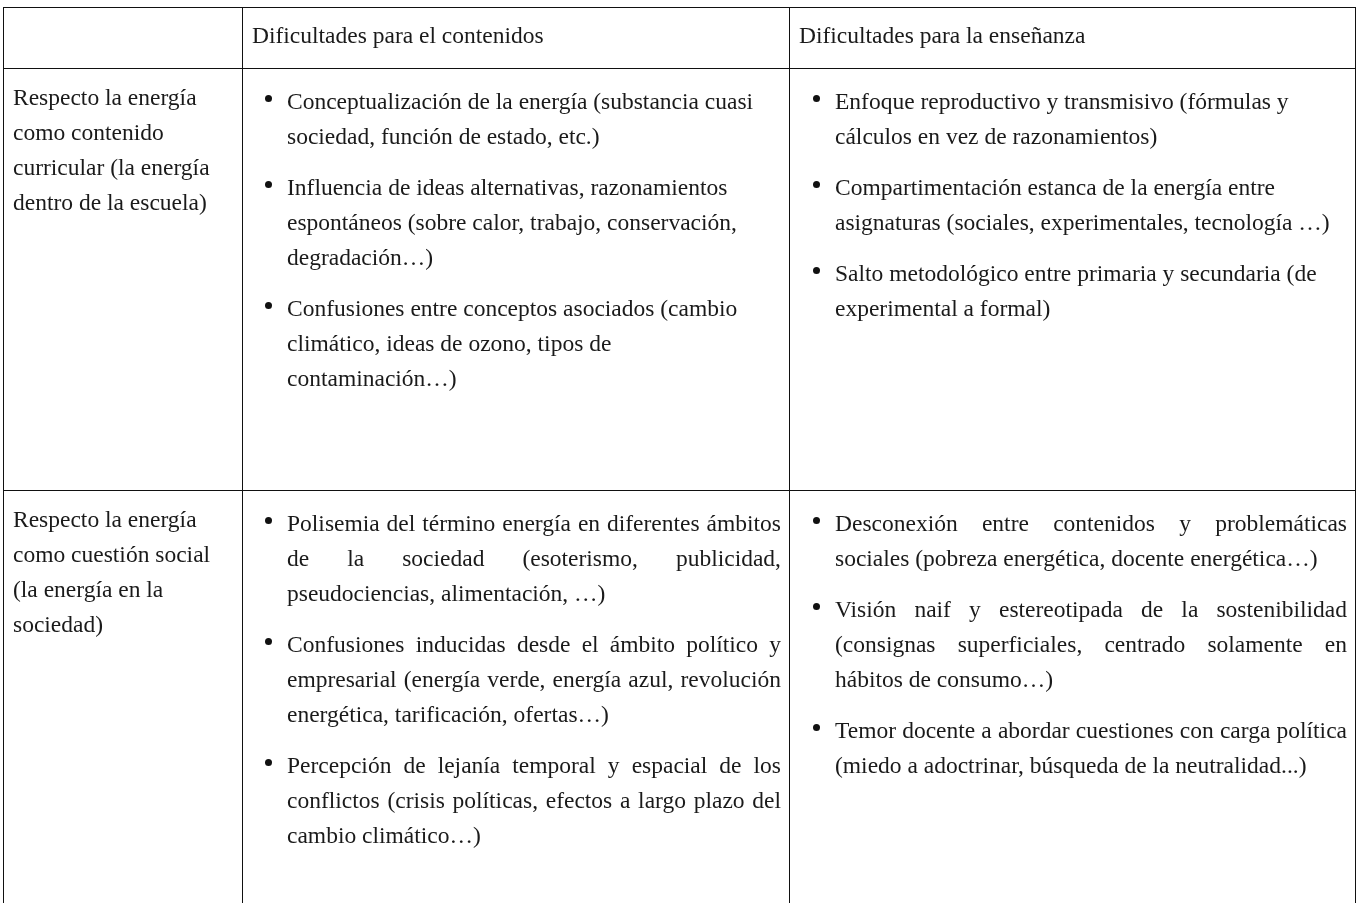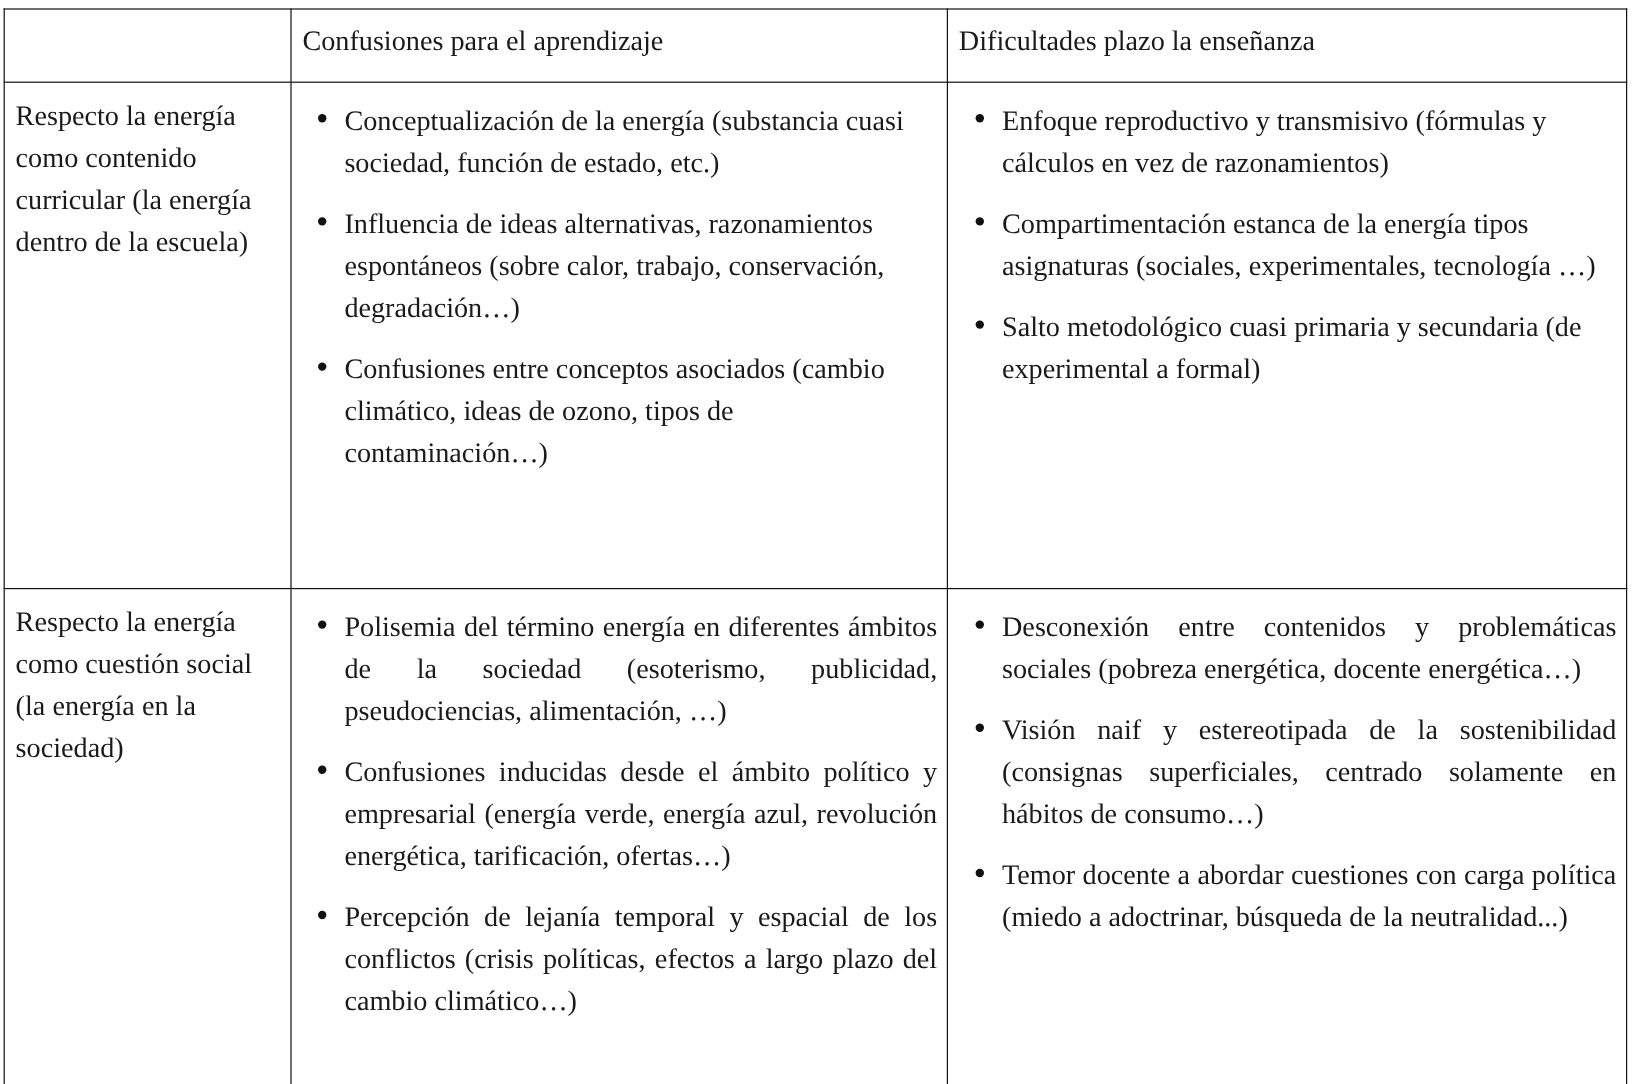--- a/index.html
+++ b/index.html
@@ -74,38 +74,38 @@
 
 <table class="tbl">
   <colgroup>
     <col class="col1">
     <col class="col2">
     <col class="col3">
   </colgroup>
   <tbody>
       <tr class="hdr-row">
     <td class="hdr-cell"></td>
-    <td class="hdr-cell">Confusiones para el aprendizaje</td>
-    <td class="hdr-cell">Dificultades plazo la enseñanza</td>
+    <td class="hdr-cell">Dificultades para el contenidos</td>
+    <td class="hdr-cell">Dificultades para la enseñanza</td>
   </tr>
 
   <tr class="row1">
     <td class="rowhdr">Respecto la energía como contenido curricular (la energía dentro de la escuela)</td>
     <td>
       <ul class="items">
         <li>Conceptualización de la energía (substancia cuasi sociedad, función de estado, etc.)</li>
         <li>Influencia de ideas alternativas, razonamientos espontáneos (sobre calor, trabajo, conservación, degradación…)</li>
         <li>Confusiones entre conceptos asociados (cambio climático, ideas de ozono, tipos de contaminación…)</li>
       </ul>
     </td>
     <td>
       <ul class="items right-col">
         <li>Enfoque reproductivo y transmisivo (fórmulas y cálculos en vez de razonamientos)</li>
-        <li>Compartimentación estanca de la energía tipos asignaturas (sociales, experimentales, tecnología …)</li>
-        <li>Salto metodológico cuasi primaria y secundaria (de experimental a formal)</li>
+        <li>Compartimentación estanca de la energía entre asignaturas (sociales, experimentales, tecnología …)</li>
+        <li>Salto metodológico entre primaria y secundaria (de experimental a formal)</li>
       </ul>
     </td>
   </tr>
 
   <tr class="row2">
     <td class="rowhdr">Respecto la energía como cuestión social (la energía en la sociedad)</td>
     <td>
       <ul class="items just">
         <li>Polisemia del término energía en diferentes ámbitos de la sociedad (esoterismo, publicidad, pseudociencias, alimentación, …)</li>
         <li>Confusiones inducidas desde el ámbito político y empresarial (energía verde, energía azul, revolución energética, tarificación, ofertas…)</li>

